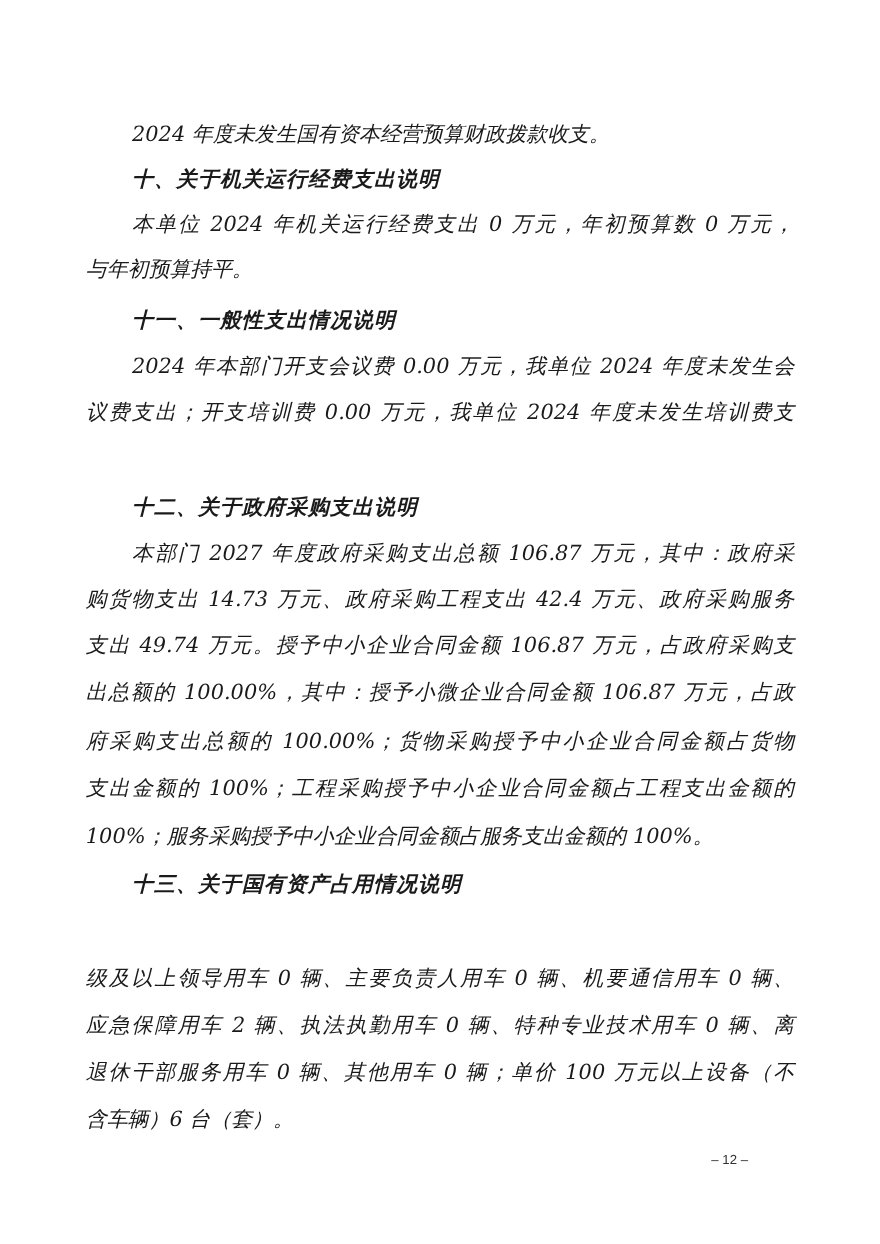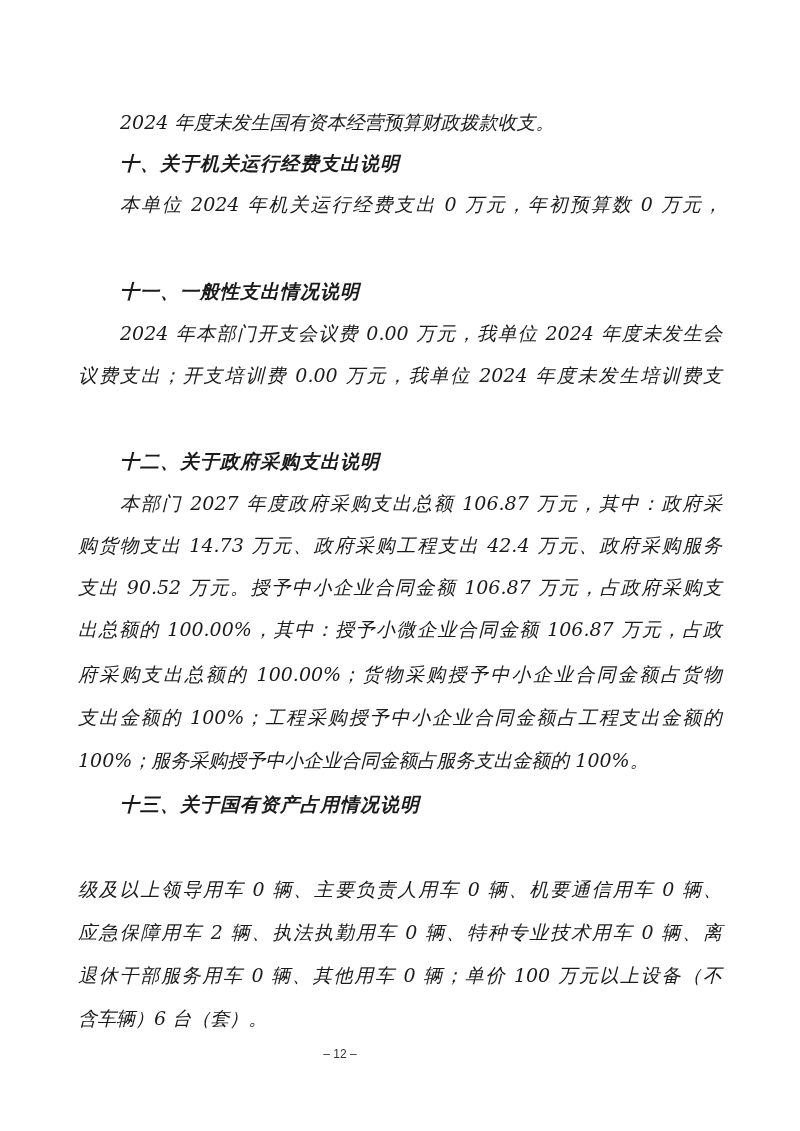--- a/index.html
+++ b/index.html
@@ -44,40 +44,41 @@
       font-family: "DejaVu Sans", "Liberation Sans", sans-serif;
       font-weight: bold;
       text-align-last: left;
       letter-spacing: 1px;
     }
     .page-number {
       position: absolute;
       left: 0;
       width: 680px;
       top: 1047px;
-      text-align: center;
+      text-align: right;
       font-family: "Liberation Sans", "DejaVu Sans", sans-serif;
       font-size: 12px;
       color: #333;
     }
   </style>
 </head>
 <body>
 
 <div class="page">
   <div class="line indent last" style="top:107px">2024 年度未发生国有资本经营预算财政拨款收支。</div>
   <div class="line indent heading" style="top:148px">十、关于机关运行经费支出说明</div>
   <div class="line indent" style="top:189px">本单位 2024 年机关运行经费支出 0 万元，年初预算数 0 万元，</div>
+  <div class="line last" style="top:230px">与年初预算持平。</div>
   <div class="line indent heading" style="top:276px">十一、一般性支出情况说明</div>
   <div class="line indent" style="top:318px">2024 年本部门开支会议费 0.00 万元，我单位 2024 年度未发生会</div>
   <div class="line" style="top:360px">议费支出；开支培训费 0.00 万元，我单位 2024 年度未发生培训费支</div>
   <div class="line indent heading" style="top:446px">十二、关于政府采购支出说明</div>
   <div class="line indent" style="top:488px">本部门 2027 年度政府采购支出总额 106.87 万元，其中：政府采</div>
   <div class="line" style="top:530px">购货物支出 14.73 万元、政府采购工程支出 42.4 万元、政府采购服务</div>
-  <div class="line" style="top:572px">支出 90.52 万元。授予中小企业合同金额 106.87 万元，占政府采购支</div>
+  <div class="line" style="top:572px">支出 49.74 万元。授予中小企业合同金额 106.87 万元，占政府采购支</div>
   <div class="line" style="top:614px">出总额的 100.00%，其中：授予小微企业合同金额 106.87 万元，占政</div>
   <div class="line" style="top:659px">府采购支出总额的 100.00%；货物采购授予中小企业合同金额占货物</div>
   <div class="line" style="top:702px">支出金额的 100%；工程采购授予中小企业合同金额占工程支出金额的</div>
   <div class="line last" style="top:745px">100%；服务采购授予中小企业合同金额占服务支出金额的 100%。</div>
   <div class="line indent heading" style="top:789px">十三、关于国有资产占用情况说明</div>
   <div class="line" style="top:874px">级及以上领导用车 0 辆、主要负责人用车 0 辆、机要通信用车 0 辆、</div>
   <div class="line" style="top:917px">应急保障用车 2 辆、执法执勤用车 0 辆、特种专业技术用车 0 辆、离</div>
   <div class="line" style="top:960px">退休干部服务用车 0 辆、其他用车 0 辆；单价 100 万元以上设备（不</div>
   <div class="line last" style="top:1003px">含车辆）6 台（套）。</div>
 

